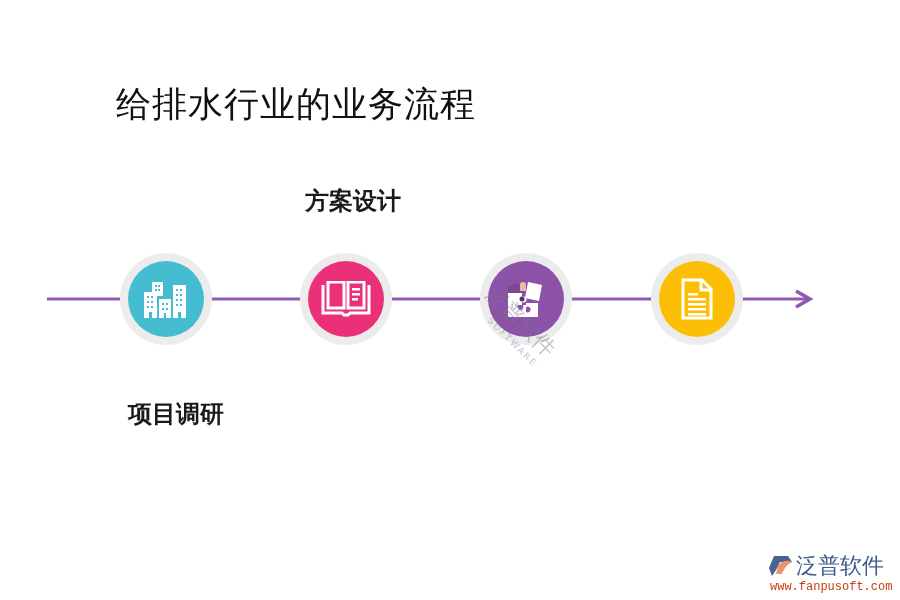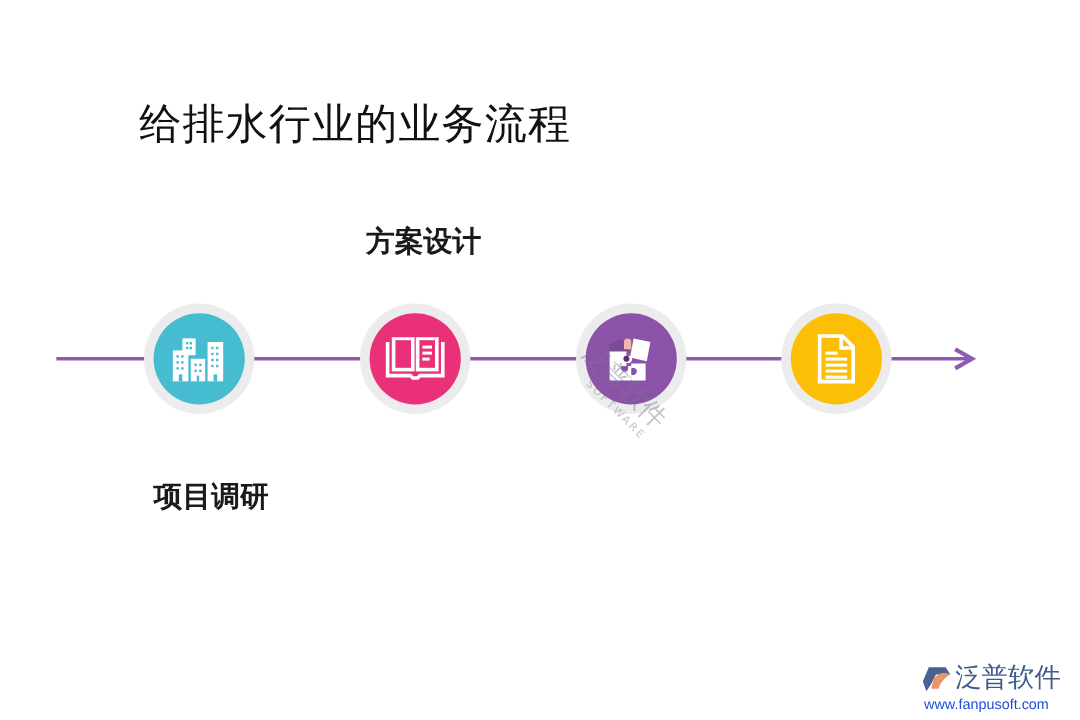--- a/index.html
+++ b/index.html
@@ -44,21 +44,21 @@
   .brand {
     position: absolute; left: 768px; top: 552px; width: 128px; height: 44px;
   }
   .brand .logo-mark { position: absolute; left: 0; top: 2px; }
   .brand .brand-name {
     position: absolute; left: 28px; top: 0px; font-size: 22px; line-height: 28px;
     color: #3f5a8c; font-family: "DejaVu Sans", sans-serif; white-space: nowrap;
   }
   .brand .brand-url {
     position: absolute; left: 2px; top: 28px; font-size: 12px; line-height: 14px;
-    color: #1d4ed8; font-family: Liberation Sans, sans-serif; white-space: nowrap;
+    color: #c2410c; font-family: Liberation Mono, monospace; white-space: nowrap;
   }
 </style>
 </head>
 <body>
 
 <div class="title">给排水行业的业务流程</div>
 
 <div class="timeline">
   <svg width="900" height="600" style="position:absolute;left:0;top:0;">
     <line x1="47" y1="299" x2="808" y2="299" stroke="#8e5bb0" stroke-width="3"></line>

